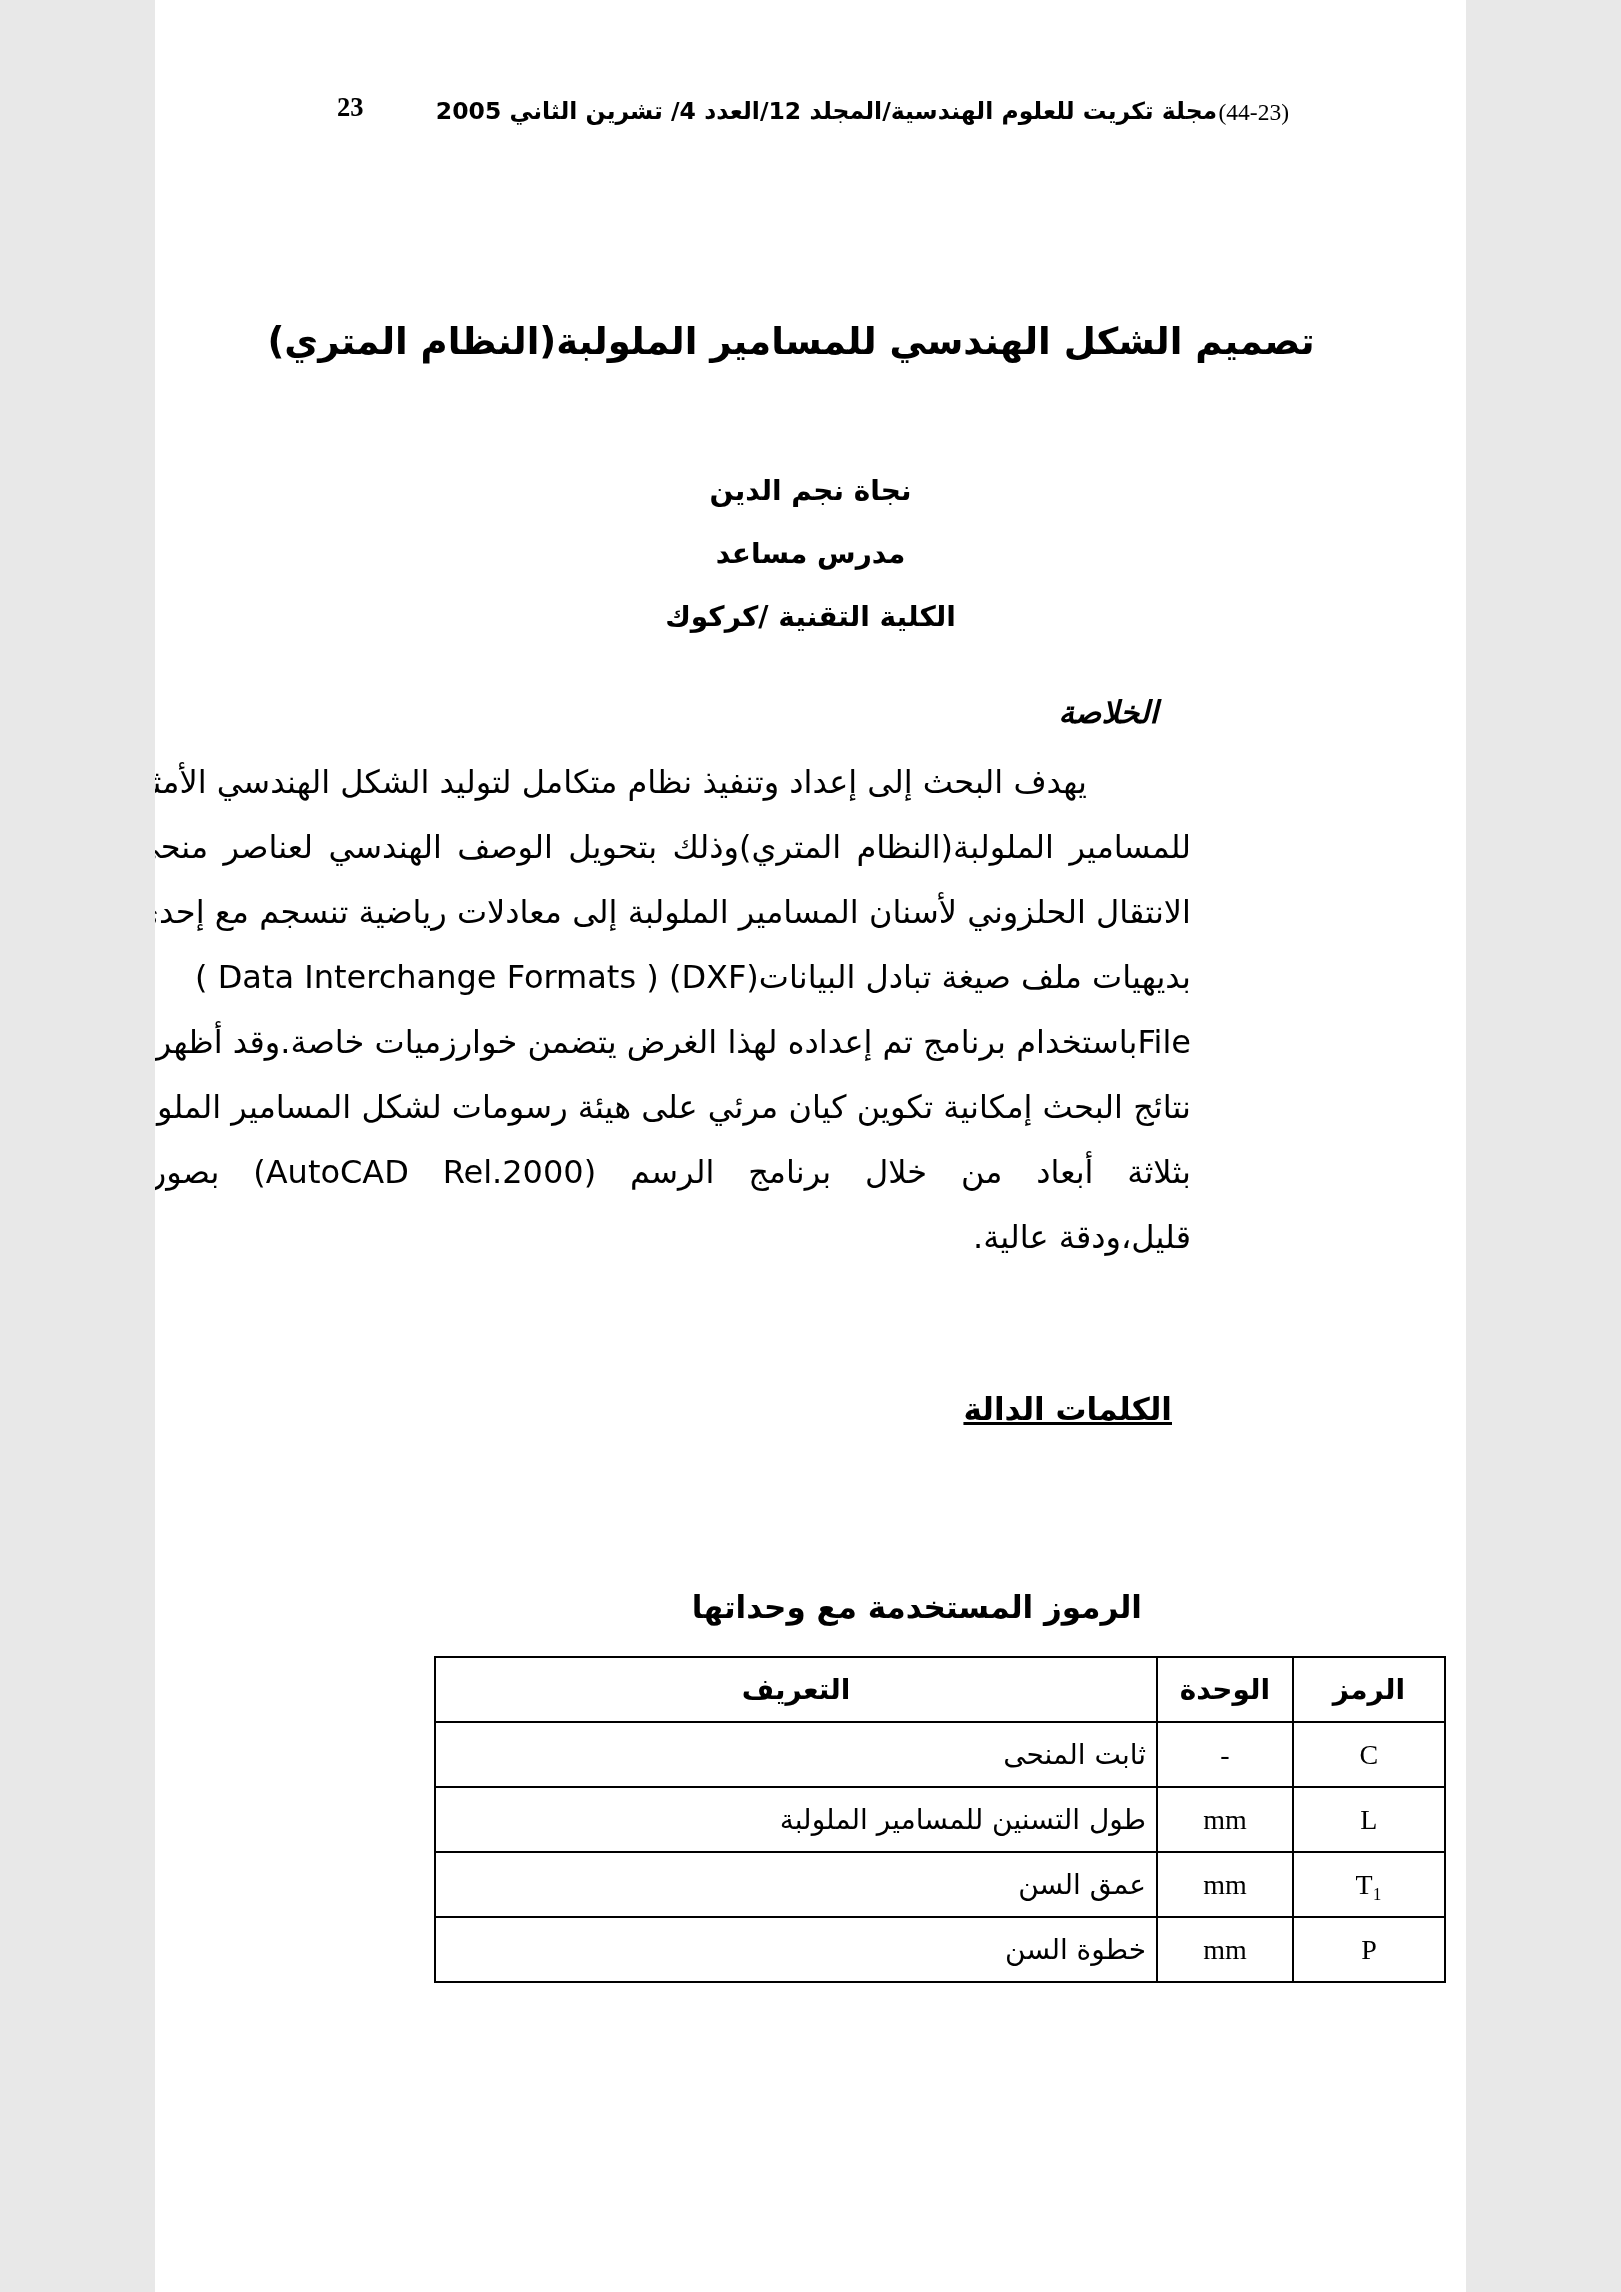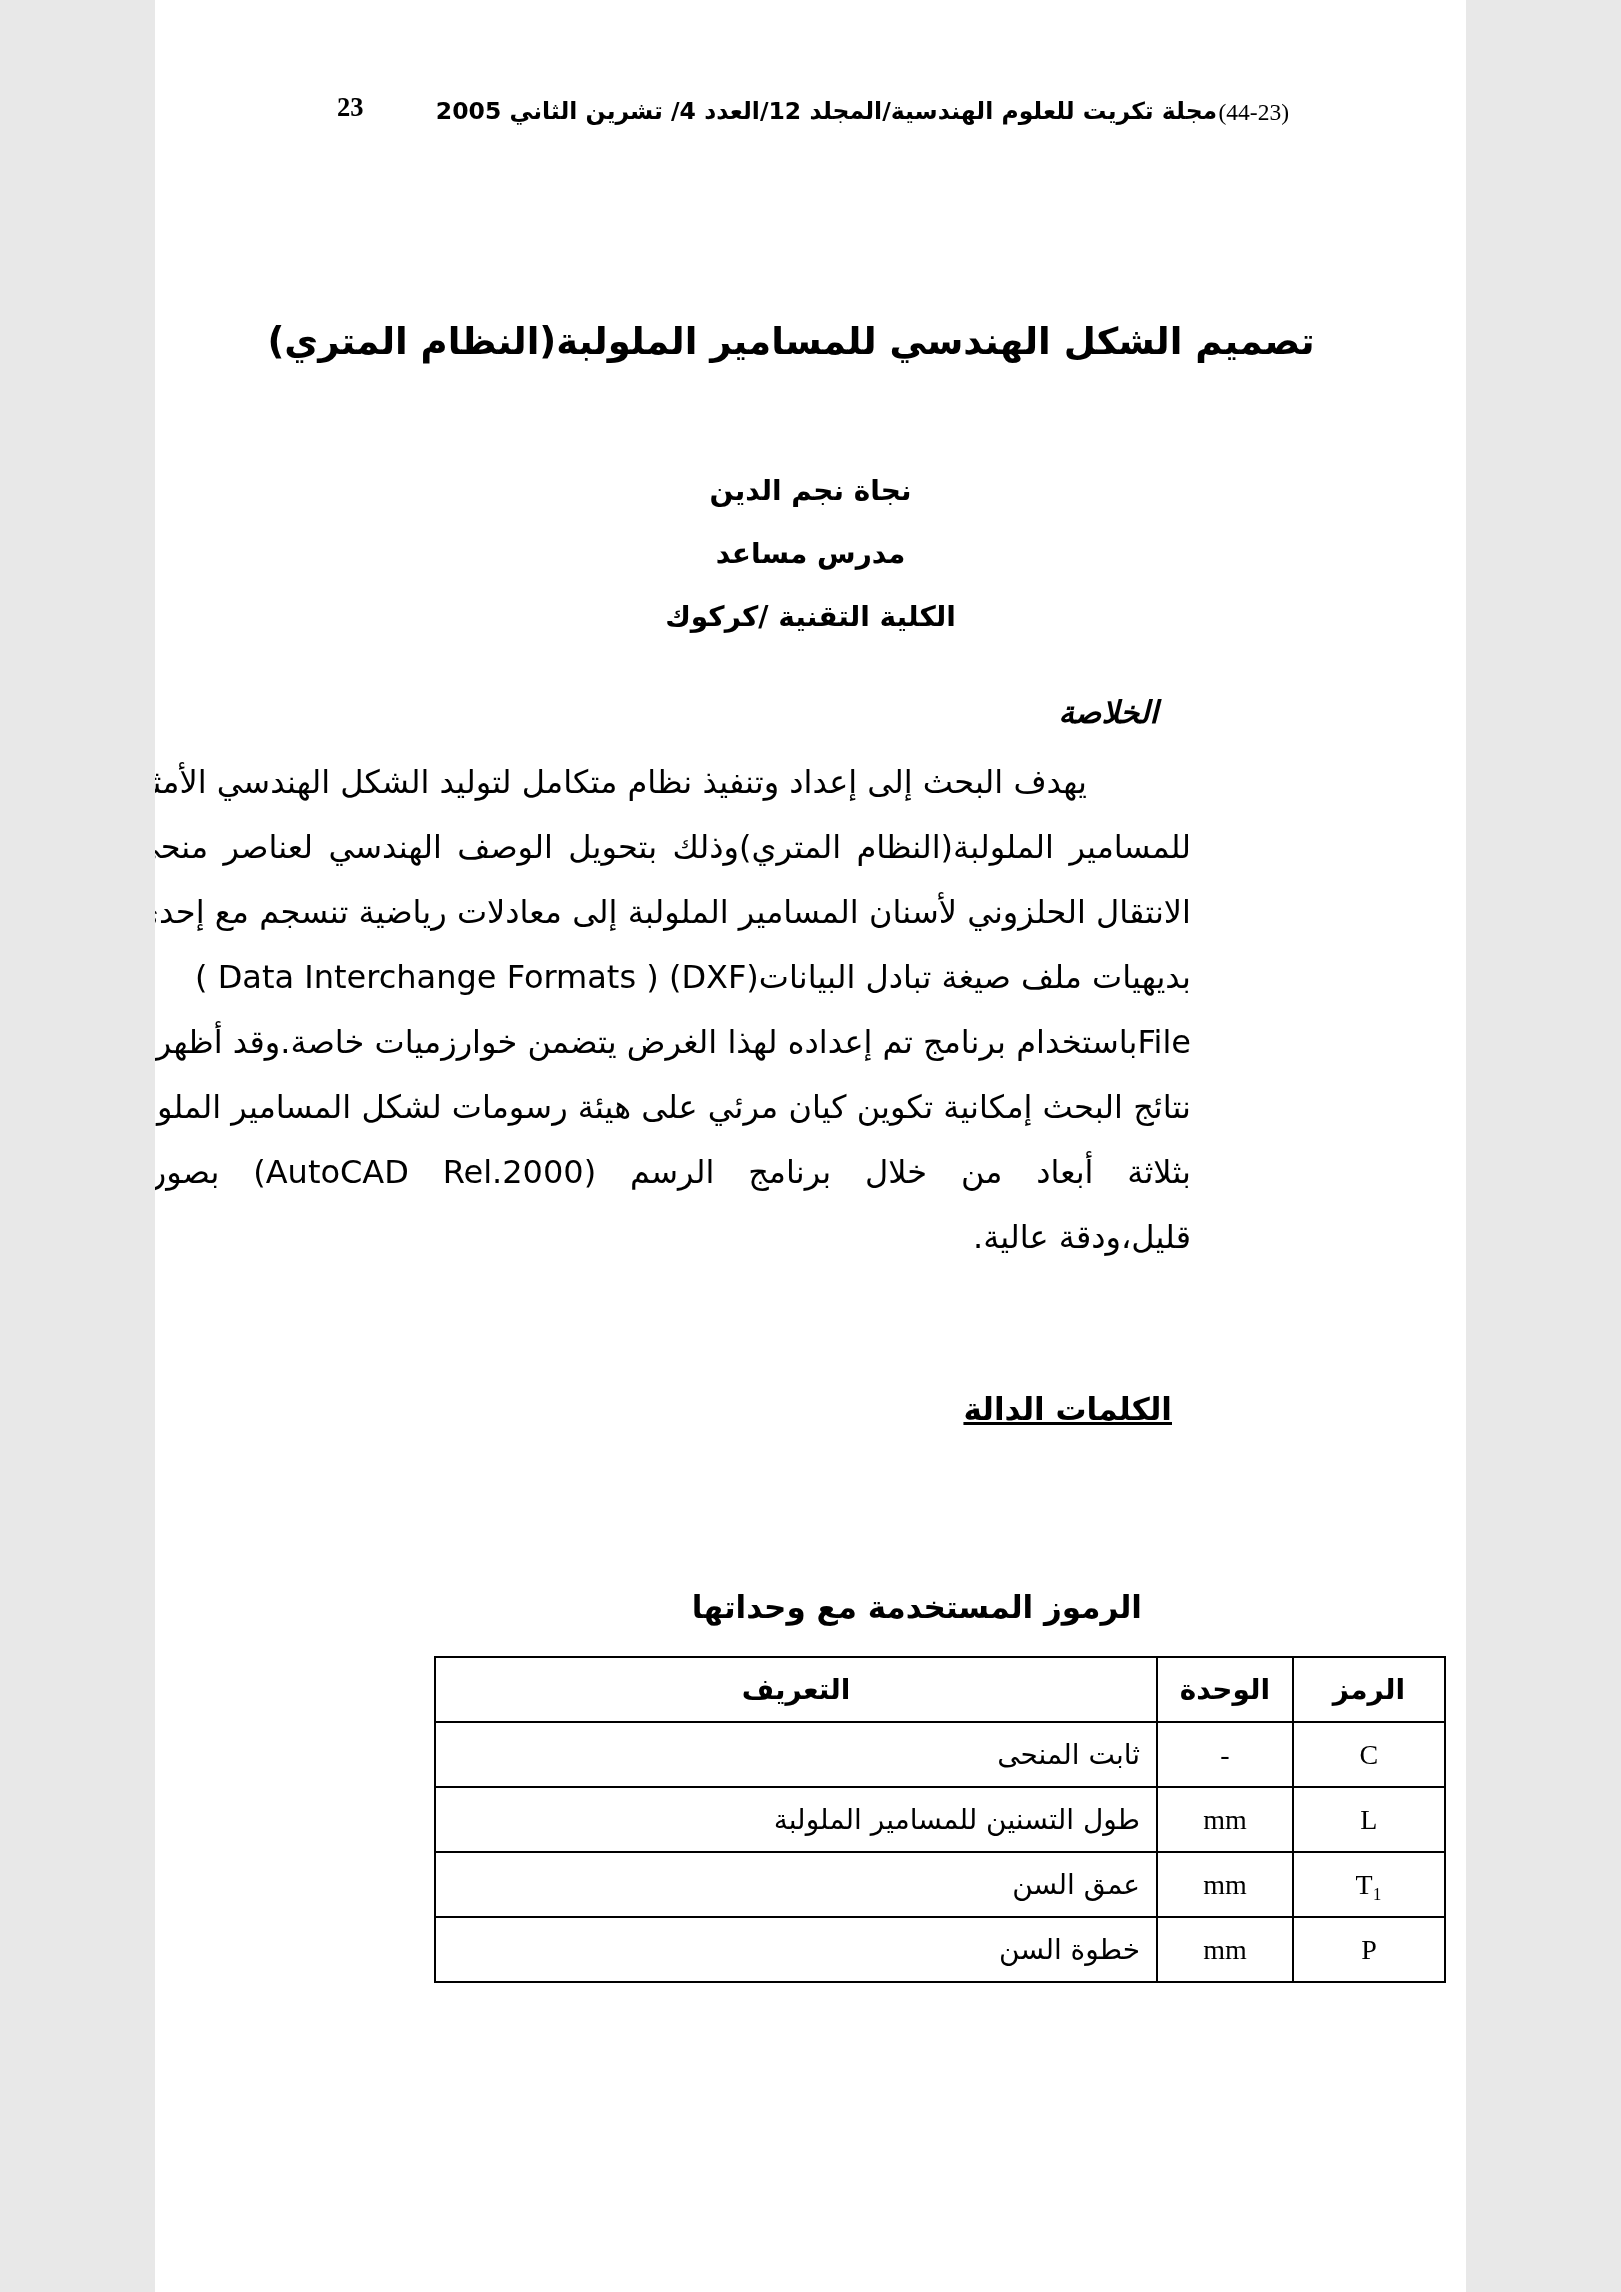--- a/index.html
+++ b/index.html
@@ -133,21 +133,21 @@
   .col-symbol { width: 149px; }
   .col-unit   { width: 133px; }
   .col-def    { width: 707px; }
   .cell-symbol, .cell-unit {
     text-align: center;
     font-family: "Liberation Serif", "DejaVu Serif", serif;
     font-size: 29px;
     direction: ltr;
   }
   .cell-def {
-    padding-right: 16px;
+    padding-right: 10px;
   }
 </style>
 </head>
 <body>
 
 <div class="page">
 
   <div class="running-head-left">23</div>
   <div class="running-head-center">مجلة تكريت للعلوم الهندسية/المجلد 12/العدد 4/ تشرين الثاني 2005</div>
   <div class="running-head-right">(44-23)</div>

